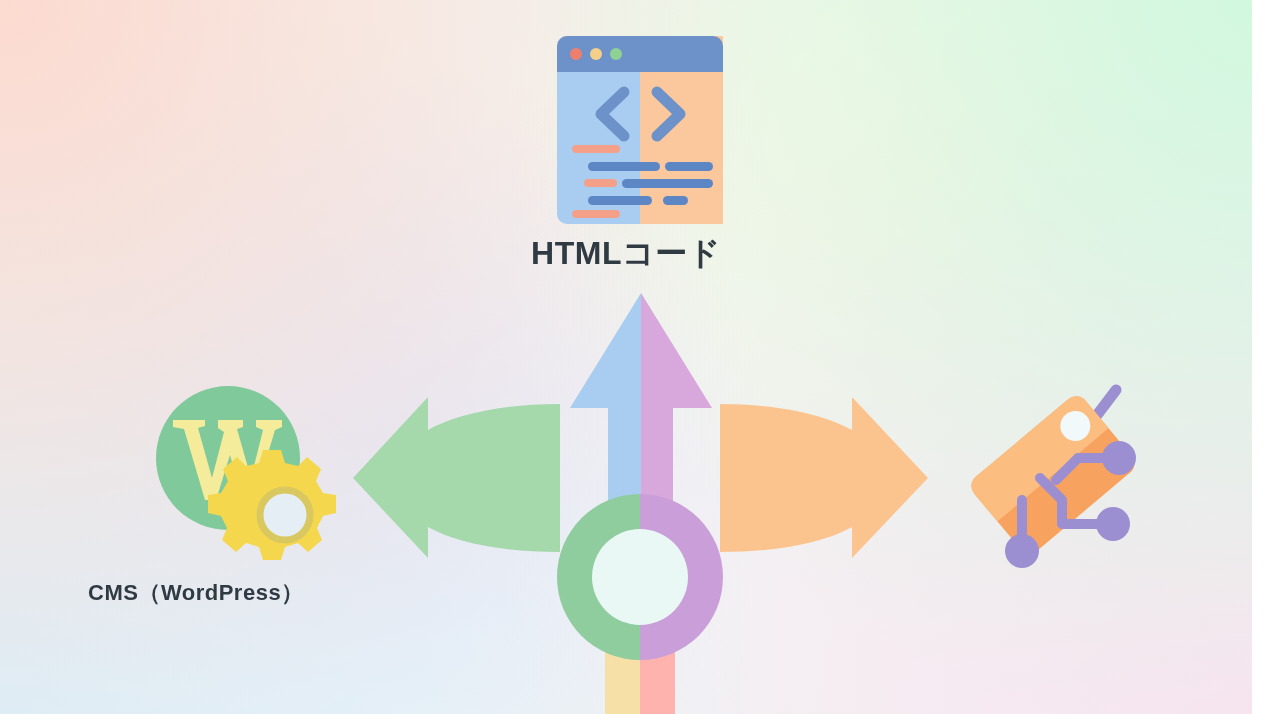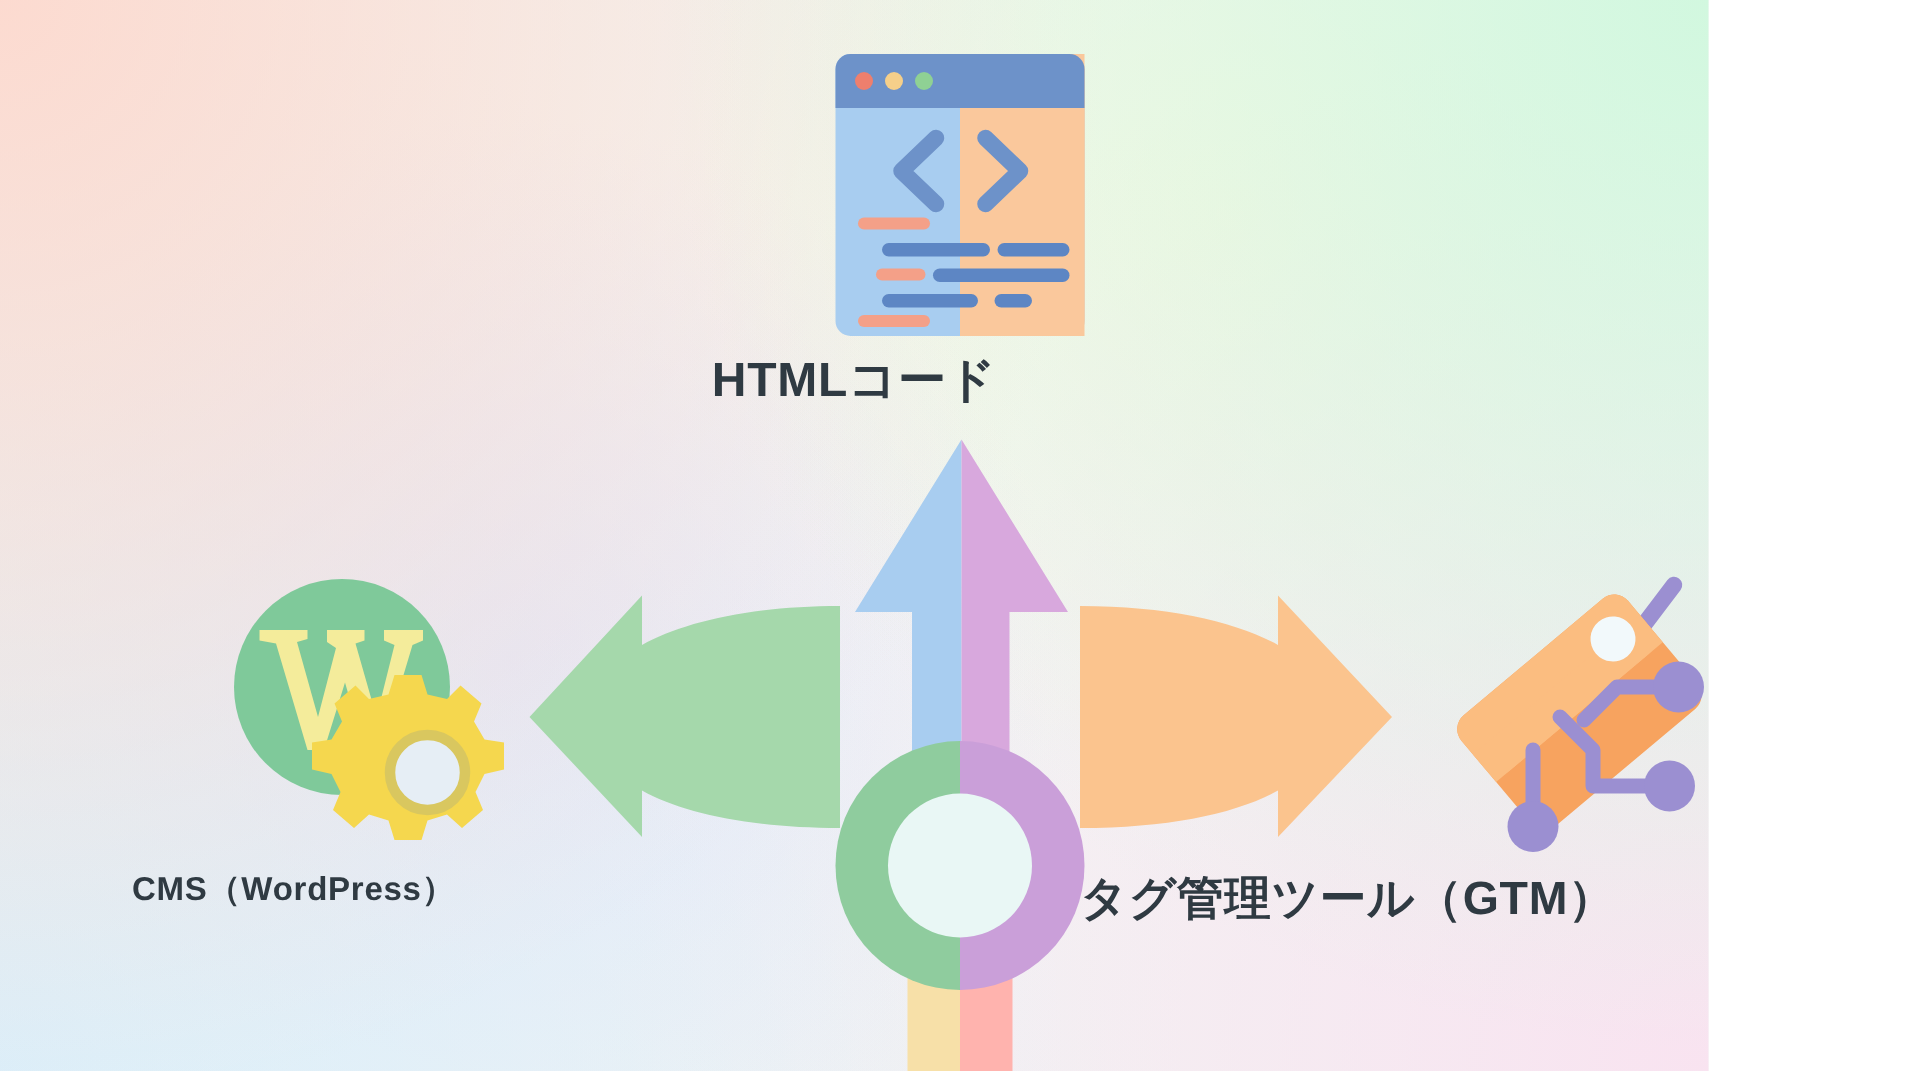--- a/index.html
+++ b/index.html
@@ -6,21 +6,21 @@
   html, body {
     margin: 0;
     padding: 0;
     background: #ffffff;
   }
   body {
     font-family: "Liberation Sans", "DejaVu Sans", sans-serif;
   }
   #stage {
     position: relative;
-    width: 1139px;
+    width: 1252px;
     height: 714px;
     overflow: hidden;
     background:
       radial-gradient(circle at 100% 0%,   rgba(208,248,222,0.95) 0%, rgba(208,248,222,0) 52%),
       radial-gradient(circle at 0% 0%,     rgba(253,217,206,0.95) 0%, rgba(253,217,206,0) 55%),
       radial-gradient(circle at 0% 100%,   rgba(218,238,250,0.95) 0%, rgba(218,238,250,0) 55%),
       radial-gradient(circle at 100% 100%, rgba(249,226,240,0.95) 0%, rgba(249,226,240,0) 55%),
       radial-gradient(circle at 30% 62%,   rgba(230,224,248,0.75) 0%, rgba(230,224,248,0) 40%),
       radial-gradient(circle at 72% 20%,   rgba(255,249,223,0.75) 0%, rgba(255,249,223,0) 38%),
       radial-gradient(circle at 50% 50%,   #f3f7f4 0%, #f0f5f3 100%);
@@ -168,15 +168,14 @@
       <circle cx="1113" cy="524" r="17" fill="#9b8fd1"></circle>
       <circle cx="1022" cy="551" r="17" fill="#9b8fd1"></circle>
     </g>
 
   </svg>
 
   <div class="label" id="label-html">HTMLコード</div>
 
   <div class="label" id="label-cms">CMS（WordPress）</div>
 
-  <div class="label" id="label-gtm">タグ管理ツール（GTM）</div>
 
 </div>
 
 </body></html>

